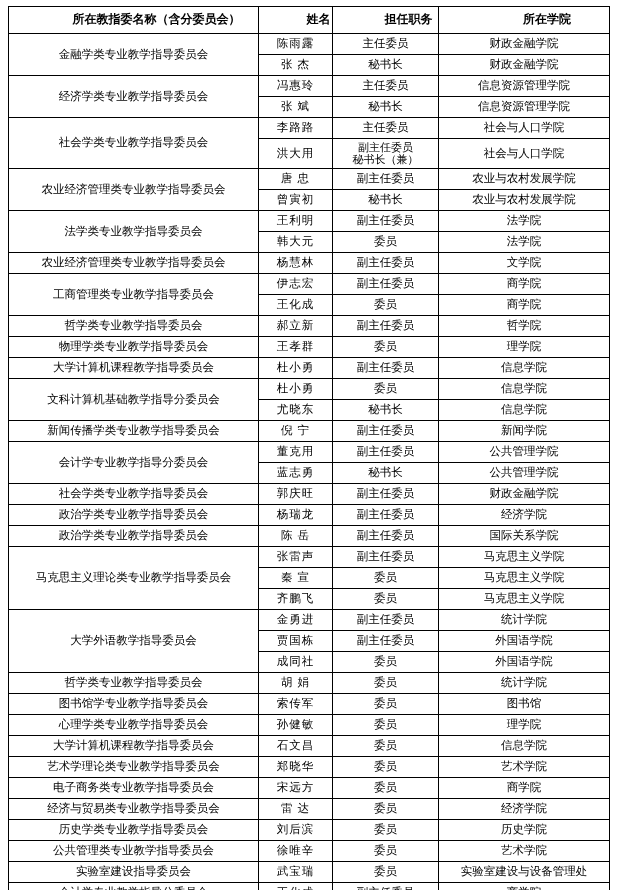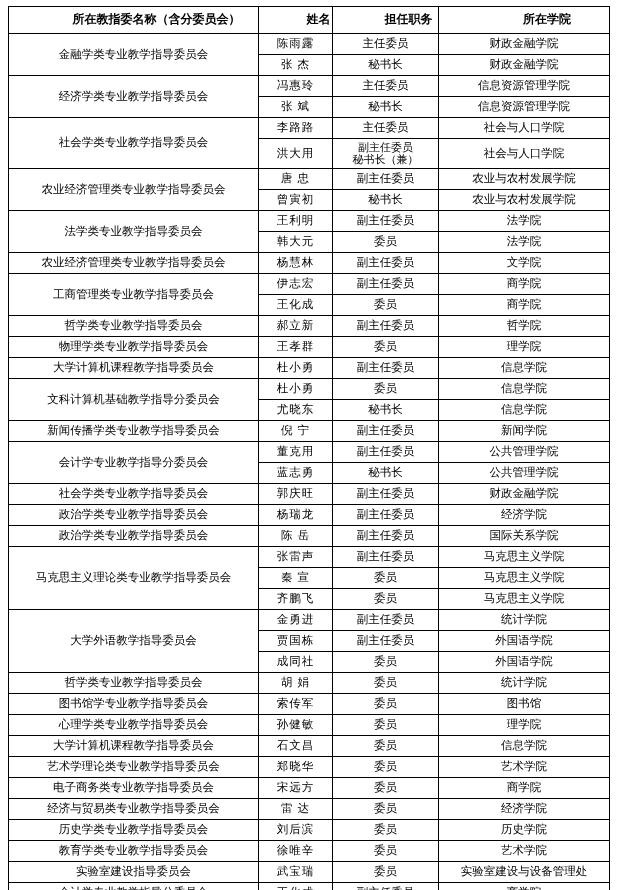--- a/index.html
+++ b/index.html
@@ -296,21 +296,21 @@
           <td class="cell-duty">委员</td>
           <td class="cell-college">经济学院</td>
         </tr>
         <tr class="row">
           <td class="cell-committee" rowspan="1">历史学类专业教学指导委员会</td>
           <td class="cell-name">刘后滨</td>
           <td class="cell-duty">委员</td>
           <td class="cell-college">历史学院</td>
         </tr>
         <tr class="row">
-          <td class="cell-committee" rowspan="1">教育学类专业教学指导委员会</td>
+          <td class="cell-committee" rowspan="1">公共管理类专业教学指导委员会</td>
           <td class="cell-name">徐唯辛</td>
           <td class="cell-duty">委员</td>
           <td class="cell-college">艺术学院</td>
         </tr>
         <tr class="row">
           <td class="cell-committee" rowspan="1">实验室建设指导委员会</td>
           <td class="cell-name">武宝瑞</td>
           <td class="cell-duty">委员</td>
           <td class="cell-college">实验室建设与设备管理处</td>
         </tr>

